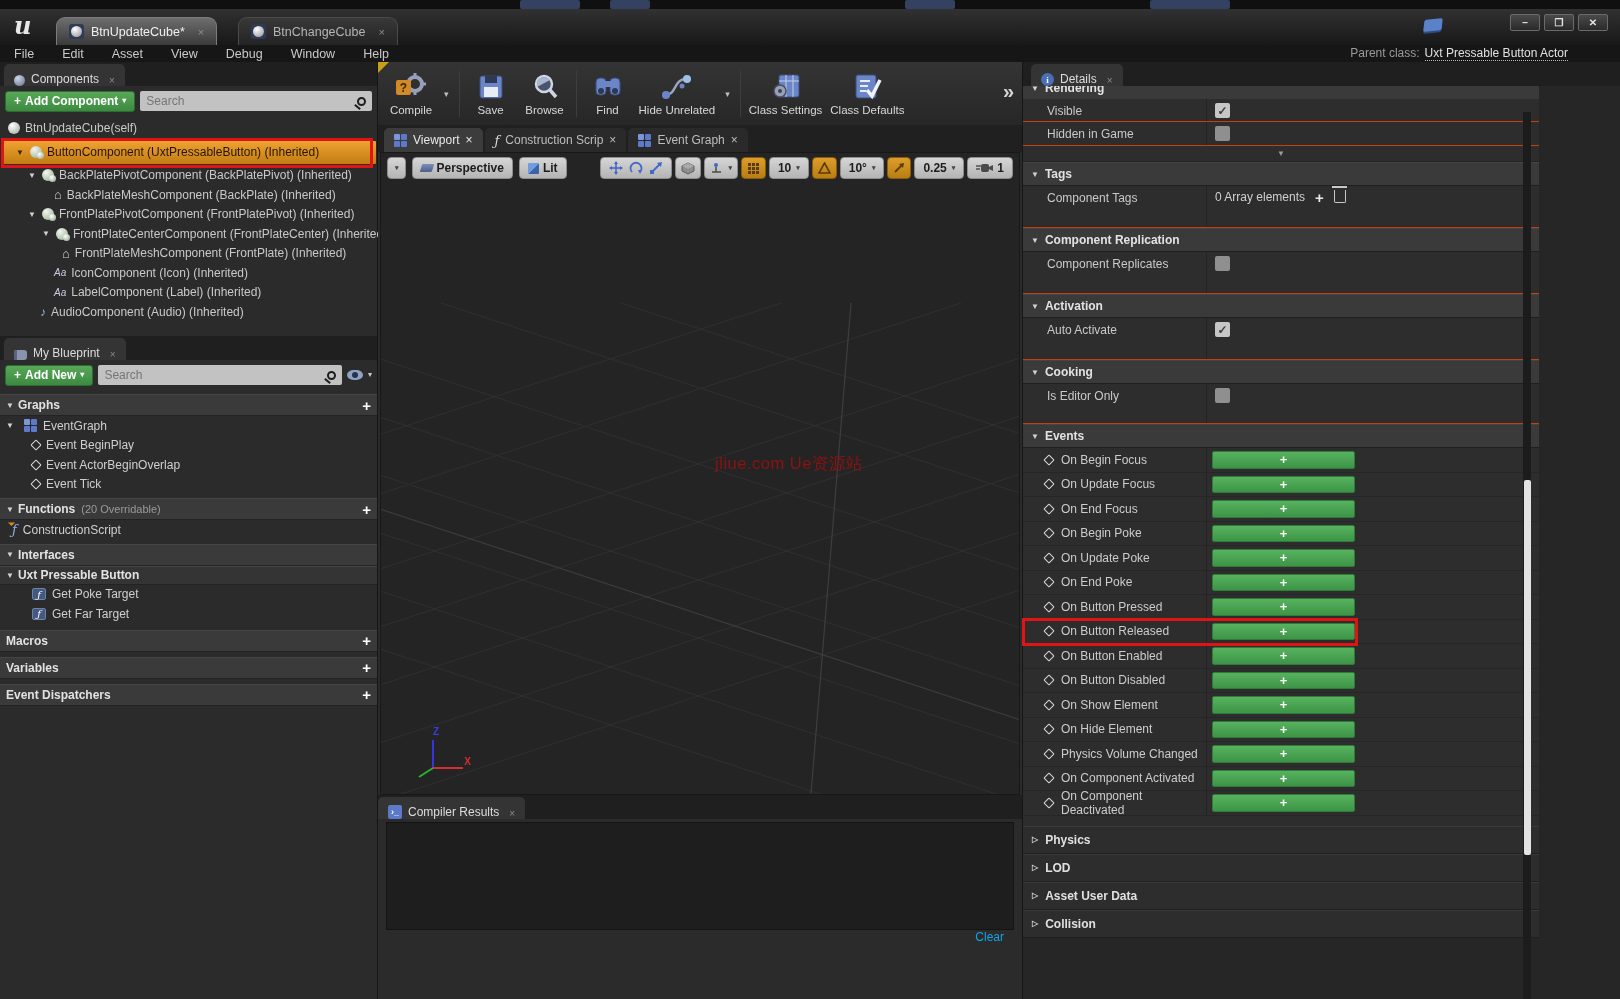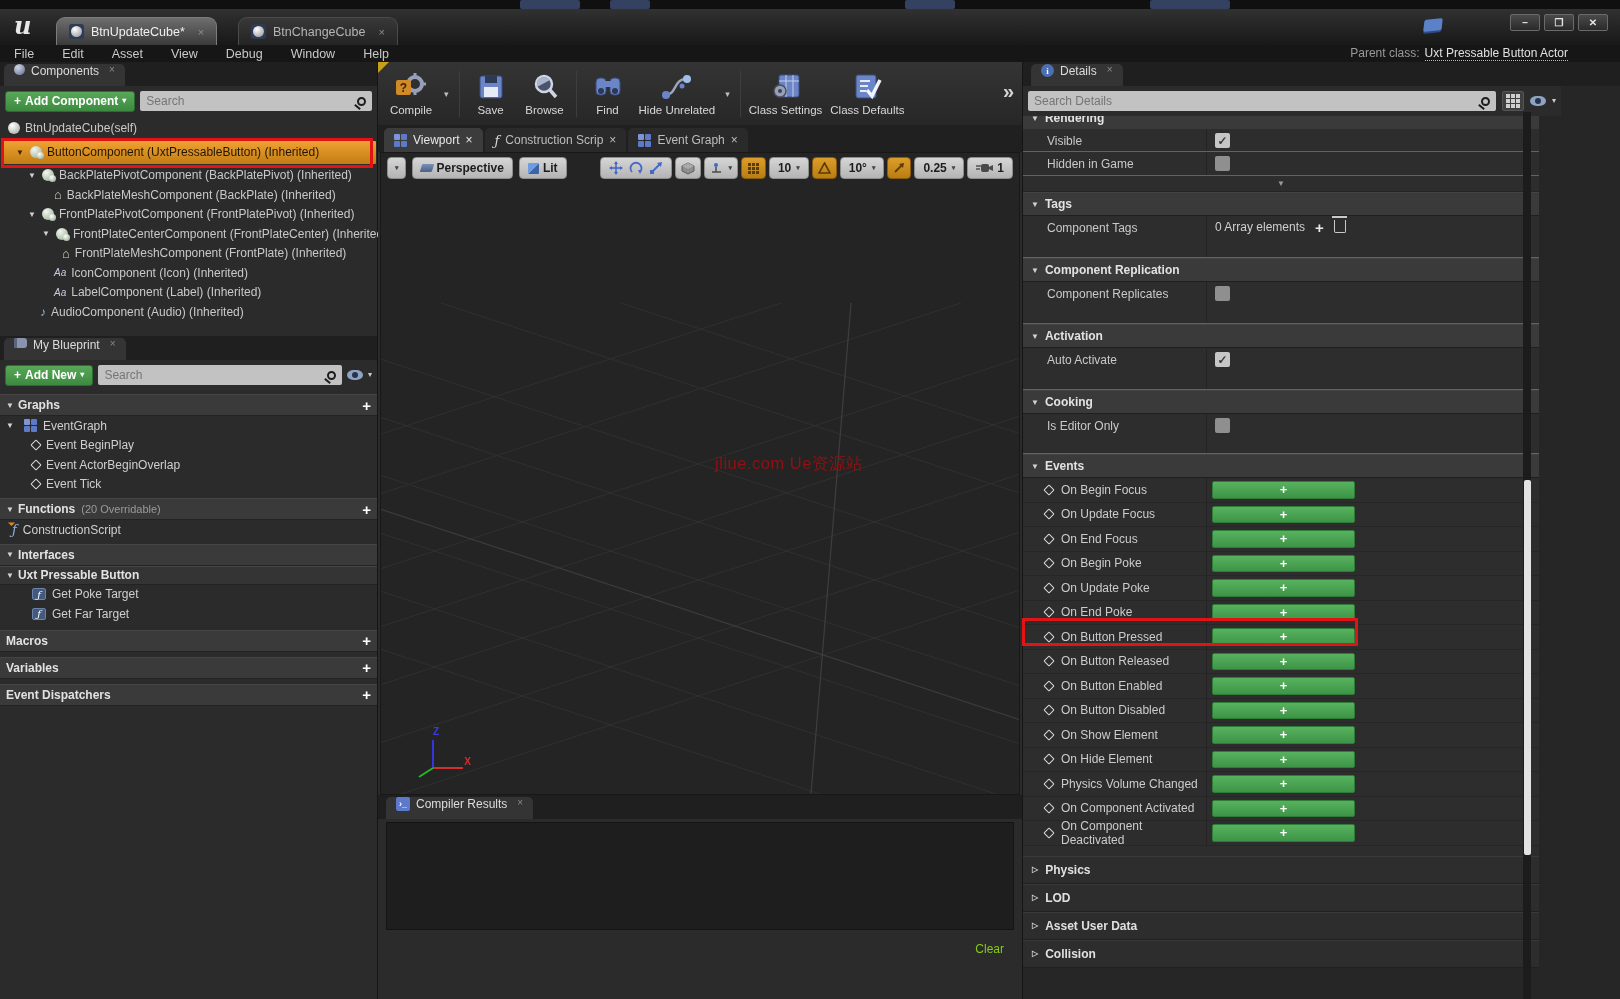--- a/index.html
+++ b/index.html
@@ -22,21 +22,21 @@
   .winbtn{position:absolute;top:5px;width:30px;height:17px;background:linear-gradient(#4a4a4a,#2a2a2a);border:1px solid #6a6a6a;border-radius:2px;color:#e5e5e5;font-size:10px;font-weight:bold;display:flex;align-items:center;justify-content:center}
 
   
   #menubar{left:0;top:45px;width:1620px;height:18px;background:#161616;display:flex;align-items:center;border-bottom:1px solid #0c0c0c}
   #menubar .menu-item{padding:0 14px;color:#c9c9c9;font-size:12.5px}
   .parent-class{position:absolute;right:52px;top:46px;font-size:12px;color:#9a9a9a}
   .parent-class b{color:#e0e0e0;font-weight:normal;border-bottom:1px dotted #bdbdbd;margin-left:5px}
 
   
   .tabstrip{height:24px;background:#1f1f1f;display:flex;align-items:flex-end}
-  .ptab{height:22px;display:flex;align-items:flex-start;gap:6px;background:#343434;border-radius:5px 5px 0 0;padding:0 10px;color:#dcdcdc;font-size:12px}
+  .ptab{height:22px;display:flex;align-items:flex-end;gap:6px;background:#343434;border-radius:5px 5px 0 0;padding:0 10px;color:#dcdcdc;font-size:12px}
   .ptab .x{color:#8a8a8a;font-size:10px;margin-left:4px}
   .toolrow{height:30px;display:flex;align-items:center;gap:5px;padding:0 5px;background:#2b2b2b}
   .greenbtn{height:21px;background:linear-gradient(#58a858,#3c8a40);border:1px solid #2c6c30;border-radius:3px;color:#fff;font-weight:bold;font-size:12px;display:flex;align-items:center;gap:4px;padding:0 8px;white-space:nowrap}
   .plus{font-weight:bold}
   .plus::before{content:""}
   .caret{font-size:8px;line-height:1}
   .searchbox{flex:1;height:20px;background:#c2c2c2;border-radius:2px;display:flex;align-items:center;padding:0 6px;color:#555}
   .searchbox input{flex:1;border:none;outline:none;background:transparent;font-size:12px;color:#333;font-family:"Liberation Sans",sans-serif}
   .mag{width:9px;height:9px;border:2px solid #1d1d1d;border-radius:50%;position:relative;flex:none}
   .mag::after{content:"";position:absolute;left:-5px;top:7px;width:7px;height:2px;background:#1d1d1d;transform:rotate(40deg)}
@@ -105,21 +105,21 @@
   .gizmo{position:absolute;left:30px;bottom:14px;width:60px;height:52px}
   .gizmo .zl::before{content:"Z"} .gizmo .xl::before{content:"X"}
   .gizmo span{position:absolute;font-size:10px;font-weight:bold}
   .gizmo .zl{color:#3a3ae8;left:22px;top:-2px}
   .gizmo .xl{color:#d03030;right:0;top:28px}
 
   #compiler{position:absolute;left:0;top:733px;width:644px;height:204px;background:#2b2b2b}
   .comp-ico{width:14px;height:14px;background:#5d79c9;border-radius:2px;color:#fff;font-size:9px;font-weight:bold;display:flex;align-items:center;justify-content:center}
   .comp-ico::before{content:"›_"}
   #compiler .box{margin:3px 8px 0 8px;height:108px;background:#1e1e1e;border:1px solid #141414}
-  #compiler .foot{height:26px;display:flex;align-items:flex-end;justify-content:flex-end;padding-right:18px;color:#84cc16}
+  #compiler .foot{height:26px;display:flex;align-items:flex-start;justify-content:flex-end;padding-right:18px;color:#0ea5e9}
 
   
   #details{left:1022px;top:62px;width:598px;height:937px;background:#262626;border-left:1px solid #151515}
   .d-ico{width:13px;height:13px;border-radius:50%;background:#4a6fb5;color:#fff;font-size:9px;font-weight:bold;font-family:"Liberation Serif",serif;display:flex;align-items:center;justify-content:center}
   .d-ico::before{content:"i"}
   #details .toolrow{width:538px}
   .gridbtn{width:22px;height:20px;background:#3f3f3f;border:1px solid #555;border-radius:2px;display:grid;grid-template-columns:repeat(3,4px);grid-template-rows:repeat(3,4px);gap:1px;align-content:center;justify-content:center}
   .gridbtn i{background:#cfcfcf}
   .dbody{width:516px}
   .clip-hdr{height:13px;overflow:hidden}
@@ -603,59 +603,40 @@
         <line x1="22" y1="40" x2="52" y2="40" stroke="#d03030" stroke-width="2"></line>
         <line x1="22" y1="40" x2="8" y2="49" stroke="#28b428" stroke-width="2"></line>
       </svg>
       <span class="zl"></span>
       <span class="xl"></span>
     </div>
   </div>
 
   <div id="compiler">
     <div class="tabstrip">
-      <div class="ptab" style="margin-left:8px">
+      <div class="ptab" style="">
         <span class="comp-ico"></span>
         <span>Compiler Results</span>
         <span class="x"></span>
       </div>
     </div>
     <div class="box"></div>
     <div class="foot">
       <span>Clear</span>
     </div>
   </div>
 </div>
 
 <div id="details" class="abs">
   <div class="tabstrip">
     <div class="ptab" style="margin-left:8px">
       <span class="d-ico"></span>
       <span>Details</span>
       <span class="x"></span>
     </div>
-  </div>
-  <div class="toolrow" style="gap:6px">
-    <div class="searchbox">
-      <input placeholder="Search Details" style="">
-      <span class="mag"></span>
-    </div>
-    <span class="gridbtn">
-        <i></i>
-        <i></i>
-        <i></i>
-        <i></i>
-        <i></i>
-        <i></i>
-        <i></i>
-        <i></i>
-        <i></i>
-      </span>
-    <span class="eye"></span>
-    <span class="caret"></span>
   </div>
 
   <div class="dbody">
     <div class="clip-hdr">
       <div class="cat">
           <span class="exp"></span>
           <span>Rendering</span>
         </div>
     </div>
     <div class="prow" style="height:23px">

